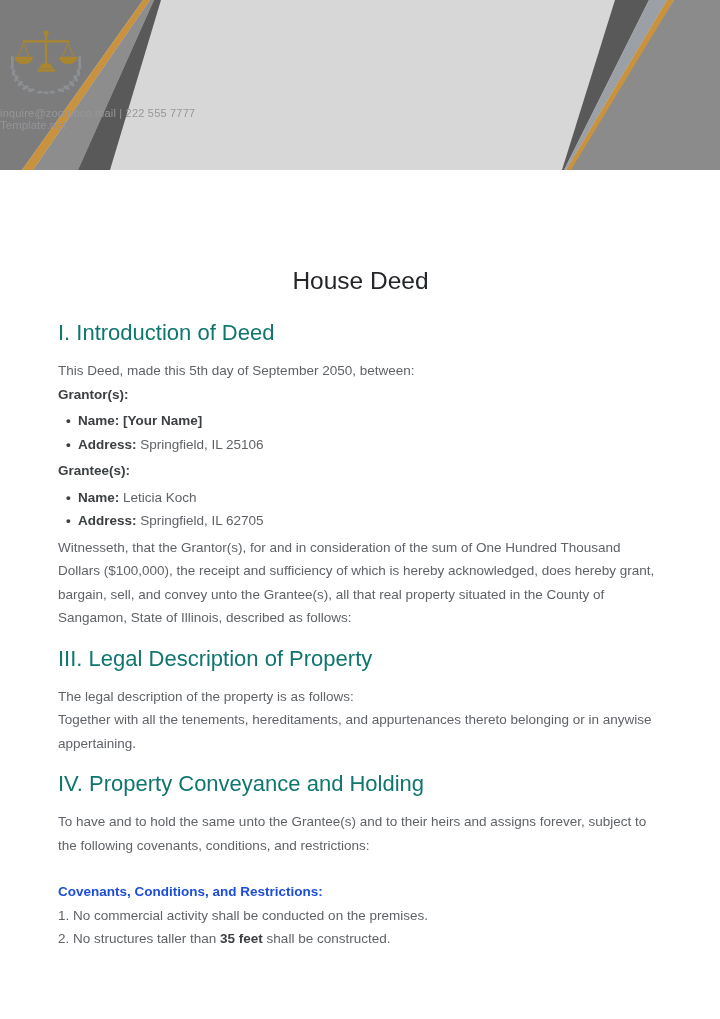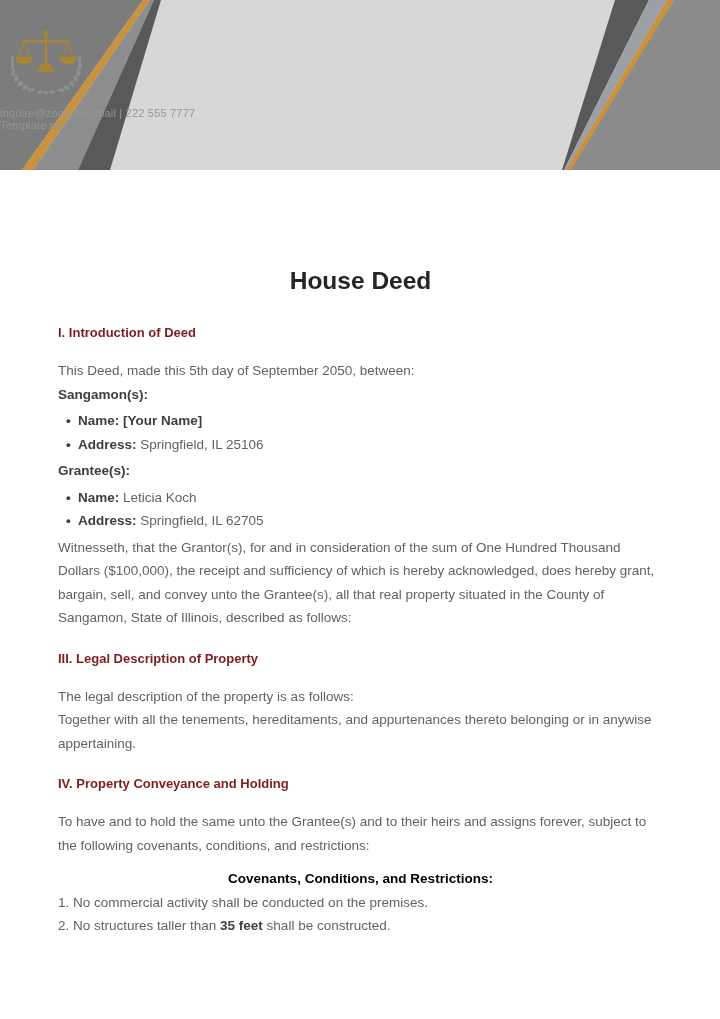--- a/index.html
+++ b/index.html
@@ -20,33 +20,33 @@
   .w-right-corner { background:#8b8b8b; clip-path:polygon(674px 0,720px 0,720px 170px,571px 170px); }
 
   .header-content { position:absolute; left:0; top:0; width:100%; height:100%;
                     display:flex; flex-direction:column; padding-top:27px; }
   .logo { width:92px; height:68px; flex:0 0 auto; }
   .contact-line { margin-top:12px; font-size:11px; letter-spacing:.2px; color:#97979b; }
   .website-line {  font-size:11.5px; color:#95959a; }
 
   
   .doc { padding:0 57px 0 58px; font-size:13.5px; line-height:23.5px; color:#5f6368; }
-  .doc-title { padding-top:96px; font-size:24.5px; line-height:30px; font-weight:bold;
+  .doc-title { padding-top:96px; font-size:24.5px; line-height:30px; font-weight:normal;
                color:#232528; text-align:center; }
-  h2.sec-h { font-size:13px; line-height:22px; font-weight:bold; color:#7f1d1d; margin:18px 0 15px; }
+  h2.sec-h { font-size:22px; line-height:22px; font-weight:normal; color:#0f766e; margin:18px 0 15px; }
   .sec-intro h2.sec-h { margin-top:26px; }
   p { margin:0; }
   .b { font-weight:bold; color:#3c4043; }
   .party-label { font-weight:bold; color:#3c4043; }
   ul.bullets { list-style:none; margin:3px; padding:0; }
   ul.bullets li { position:relative; padding-left:17px; }
   ul.bullets li::before { content:"\2022"; position:absolute; left:5px; top:0; }
   ul.party li::before { color:#3c4043; font-weight:bold; }
   ul.legal li::before { color:#5f6368; }
-  .cov-label { margin-top:10px; font-weight:bold; color:#000000;text-align:center; }
+  .cov-label { margin-top:23px; font-weight:bold; color:#1d4ed8; }
 </style>
 </head>
 <body>
 
 <div class="page">
 
   <div class="header">
     <div class="wedge w-left-corner"></div>
     <div class="wedge w-left-accent"></div>
     <div class="wedge w-left-mid"></div>
@@ -102,21 +102,21 @@
     </div>
   </div>
 
   <div class="doc">
 
     <h1 class="doc-title">House Deed</h1>
 
     <section class="sec sec-intro">
       <h2 class="sec-h">I. Introduction of Deed</h2>
       <p>This Deed, made this 5th day of September 2050, between:</p>
-      <p class="party-label">Sangamon(s):</p>
+      <p class="party-label">Grantor(s):</p>
       <ul class="bullets party">
         <li><span class="b">Name:</span> <span class="b">[Your Name]</span></li>
         <li><span class="b">Address:</span> <span>Springfield, IL 25106</span></li>
       </ul>
       <p class="party-label">Grantee(s):</p>
       <ul class="bullets party">
         <li><span class="b">Name:</span> <span>Leticia Koch</span></li>
         <li><span class="b">Address:</span> <span>Springfield, IL 62705</span></li>
       </ul>
     </section>

